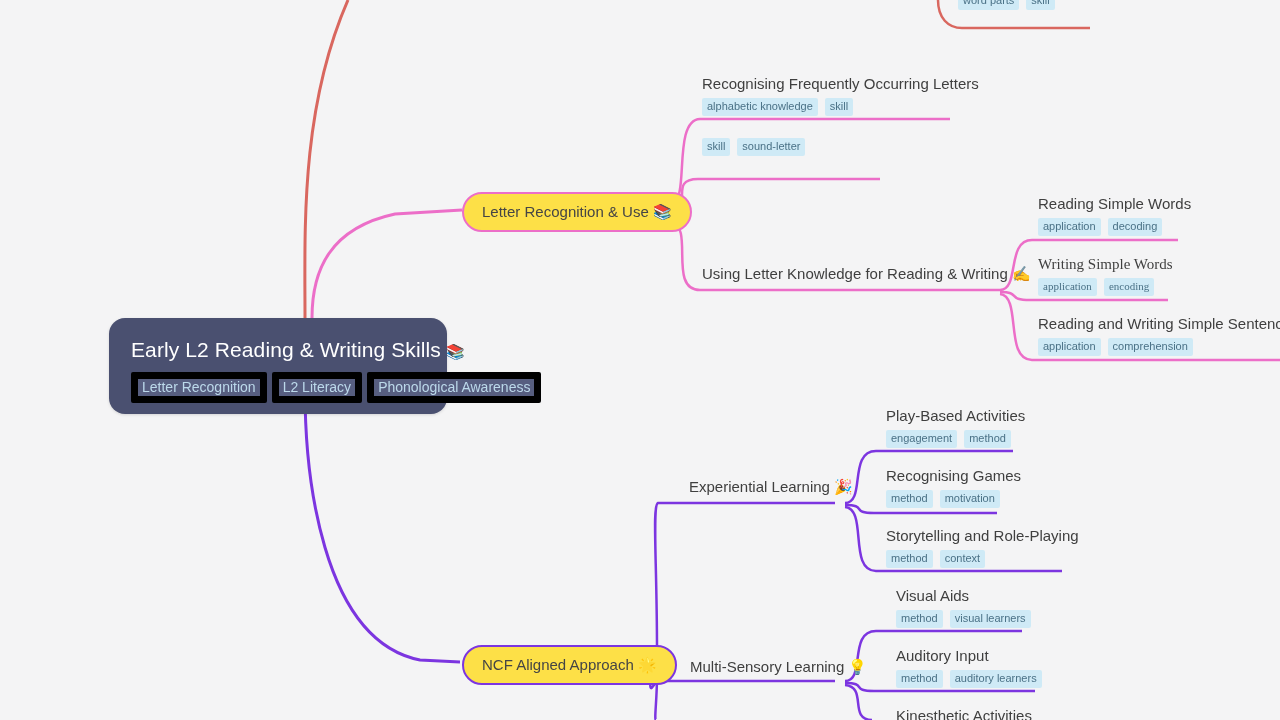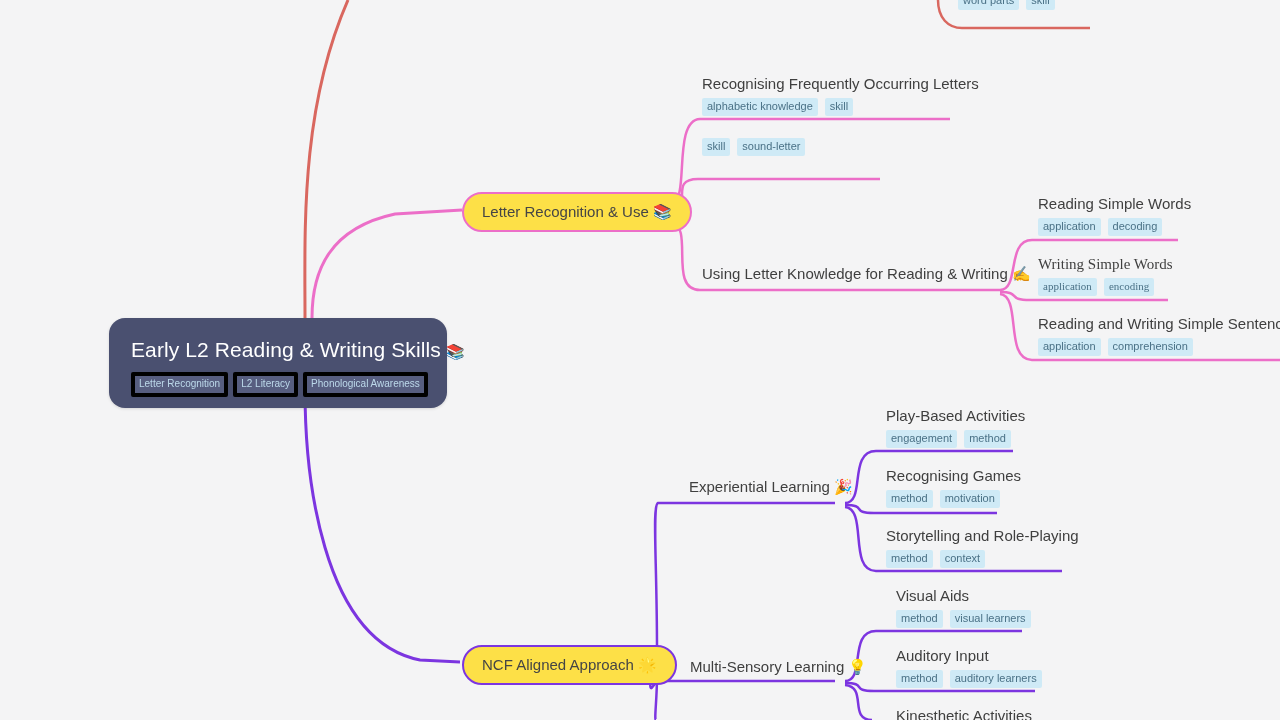--- a/index.html
+++ b/index.html
@@ -49,23 +49,23 @@
     letter-spacing: 0.1px;
     white-space: nowrap;
   }
   .root-tags {
     margin-top: 7px;
     display: flex;
     gap: 5px;
   }
   .root-tag {
     background: #575e80;
-    border: 4px solid #000000;
+    border: 7px solid #000000;
     color: #bcd9ea;
-    font-size: 10px;
+    font-size: 14px;
     line-height: 12px;
     padding: 2px 4px 3px 4px;
     border-radius: 2px;
     white-space: nowrap;
   }
 
   
   .pill {
     position: absolute;
     background: #fde047;

